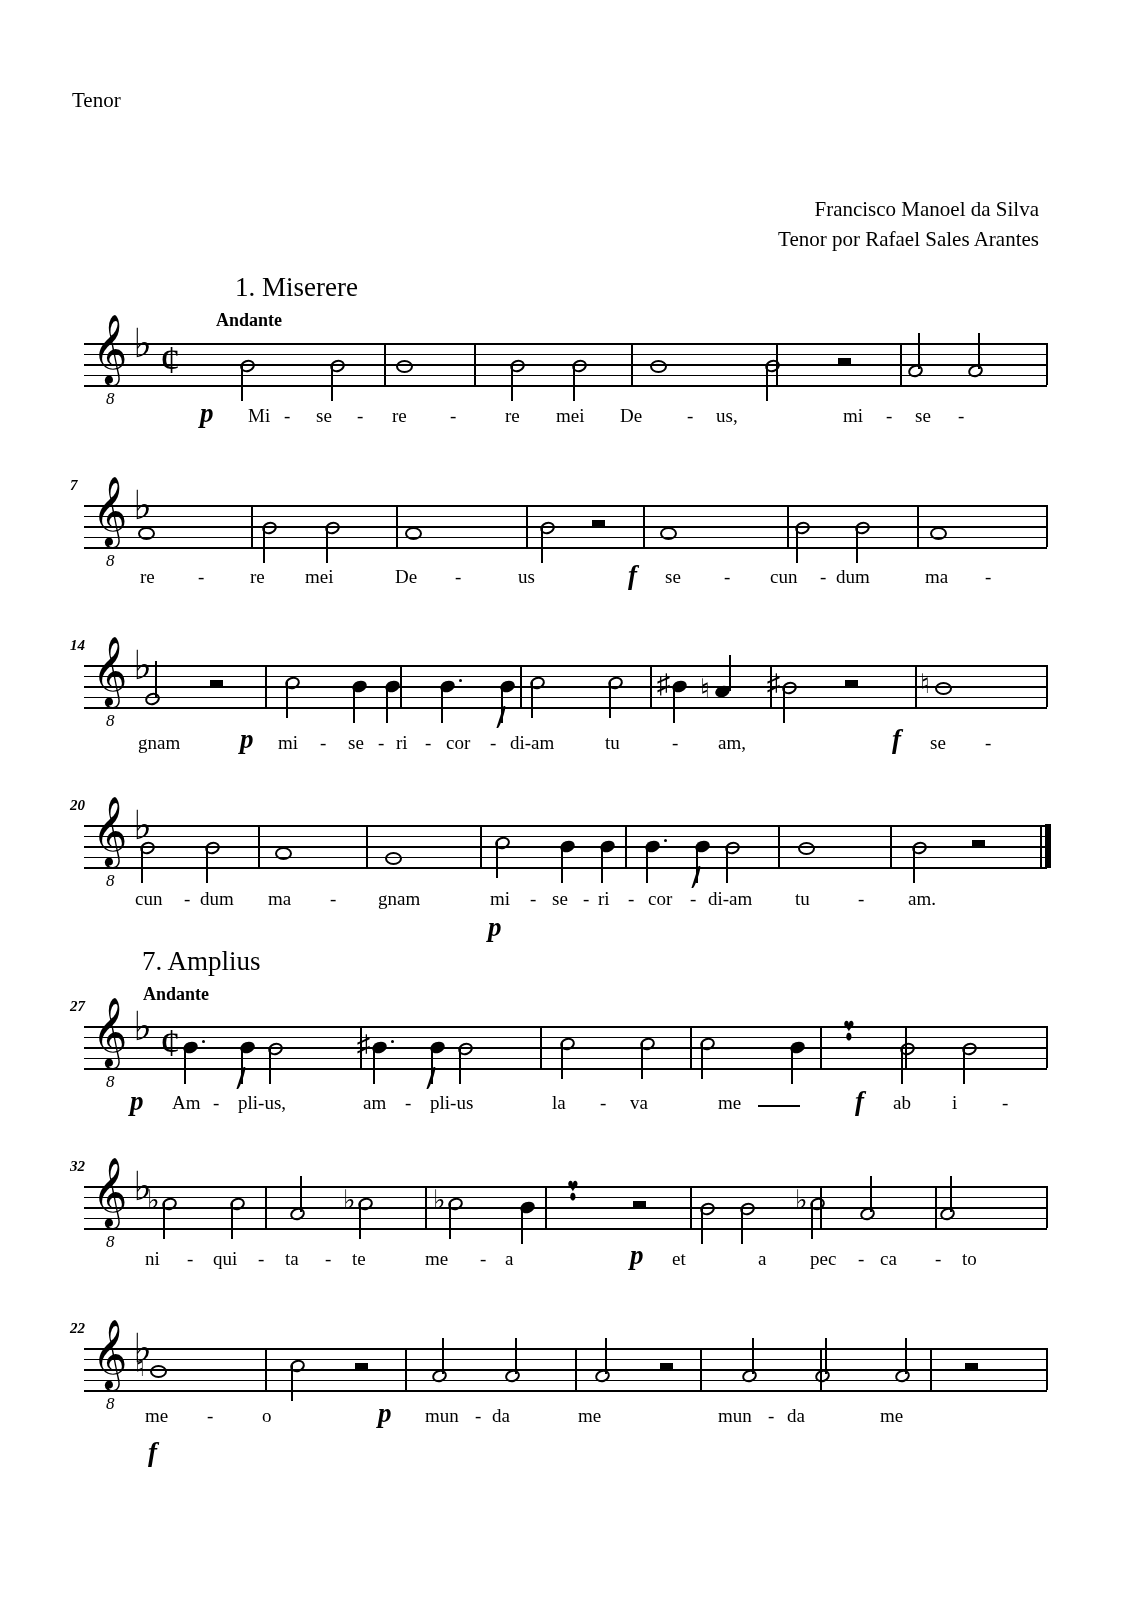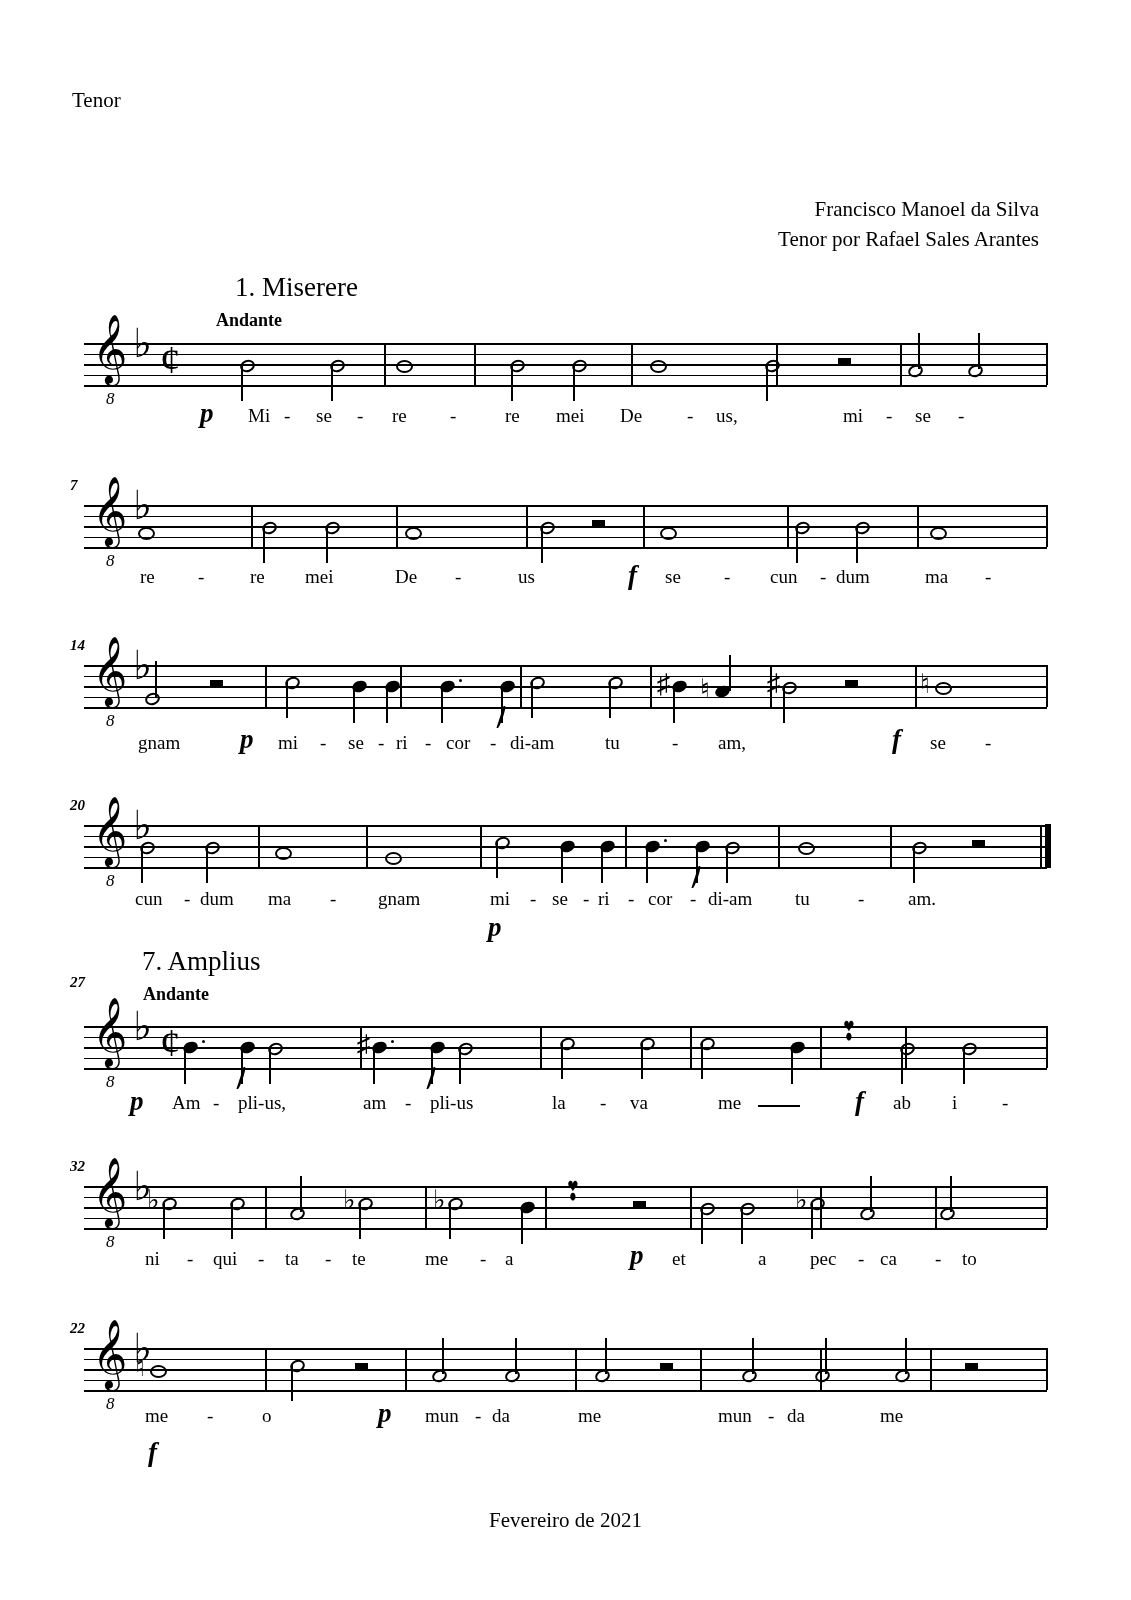--- a/index.html
+++ b/index.html
@@ -69,21 +69,20 @@
   <div class="part-label">Tenor</div>
   <div class="credit c1">Francisco Manoel da Silva</div>
   <div class="credit c2">Tenor por Rafael Sales Arantes</div>
 
   <div class="sec-title" style="left:235px;top:272px;">1. Miserere</div>
   <div class="tempo" style="left:216px;top:310px;">Andante</div>
 
   <div class="sec-title" style="left:142px;top:946px;">7. Amplius</div>
   <div class="tempo" style="left:143px;top:984px;">Andante</div>
 
-  <div class="footer f2">Fevereiro de 2021</div>
 
   <div id="systems-host">
       <div class="system" style="top:0;left:0;height:1600px;">
         <div class="sline" style="left:84px;top:343px;width:963px;"></div>
         <div class="sline" style="left:84px;top:353.5px;width:963px;"></div>
         <div class="sline" style="left:84px;top:364px;width:963px;"></div>
         <div class="sline" style="left:84px;top:374.5px;width:963px;"></div>
         <div class="sline" style="left:84px;top:385px;width:963px;"></div>
         <div class="clef" style="left:92px;top:319px;">𝄞</div>
         <div class="clef8" style="left:106px;top:389px;">8</div>
@@ -392,21 +391,21 @@
       <div class="system" style="top:0;left:0;height:1600px;">
         <div class="sline" style="left:84px;top:1026px;width:963px;"></div>
         <div class="sline" style="left:84px;top:1036.5px;width:963px;"></div>
         <div class="sline" style="left:84px;top:1047px;width:963px;"></div>
         <div class="sline" style="left:84px;top:1057.5px;width:963px;"></div>
         <div class="sline" style="left:84px;top:1068px;width:963px;"></div>
         <div class="clef" style="left:92px;top:1002px;">𝄞</div>
         <div class="clef8" style="left:106px;top:1072px;">8</div>
         <div class="keysig" style="left:133px;top:1007.25px;">♭</div>
         <div class="timesig" style="left:160px;top:1022px;">¢</div>
-        <div class="measnum" style="left:70px;top:974px;text-align:center;">27</div>
+        <div class="measnum" style="left:70px;top:998px;text-align:center;">27</div>
         <div class="barline" style="left:360px;top:1026px;height:42px;"></div>
         <div class="barline" style="left:540px;top:1026px;height:42px;"></div>
         <div class="barline" style="left:690px;top:1026px;height:42px;"></div>
         <div class="barline" style="left:820px;top:1026px;height:42px;"></div>
         <div class="barline" style="left:905px;top:1026px;height:42px;"></div>
         <div class="barline" style="left:1046px;top:1026px;height:42px;"></div>
         <div class="note" style="left:0;top:0;">
           <div class="head filled" style="left:183px;top:1041.5px;"></div>
           <div class="stem" style="left:184px;top:1048px;height:36px;"></div>
           <div class="dot" style="left:202px;top:1039.75px;"></div>

